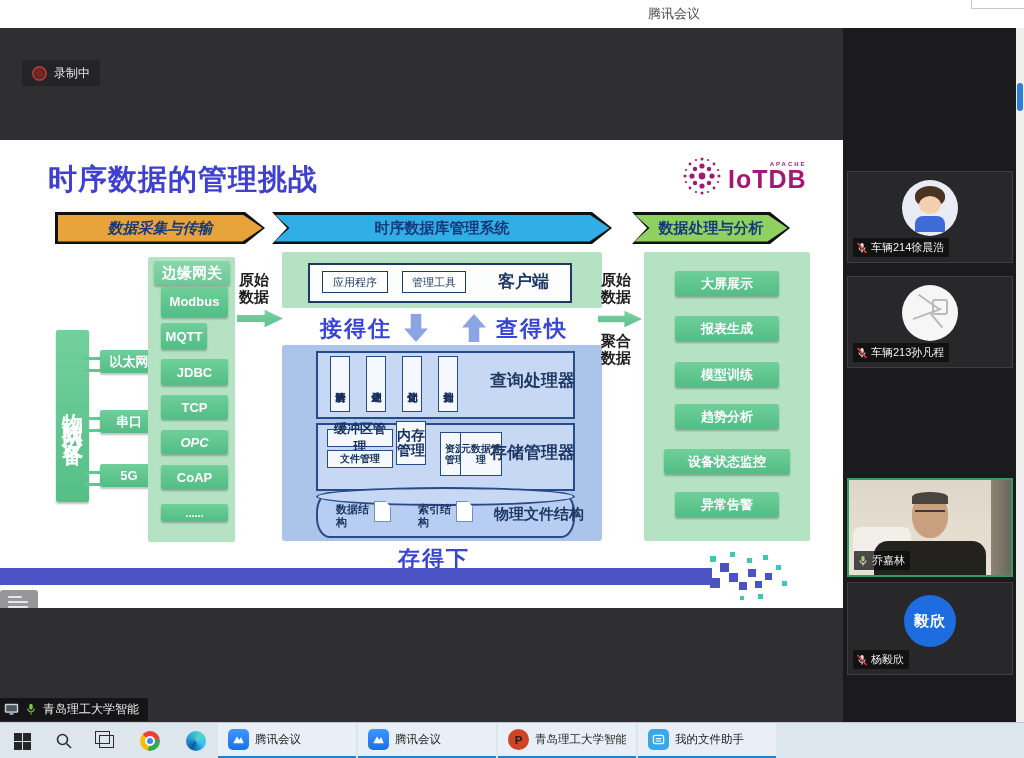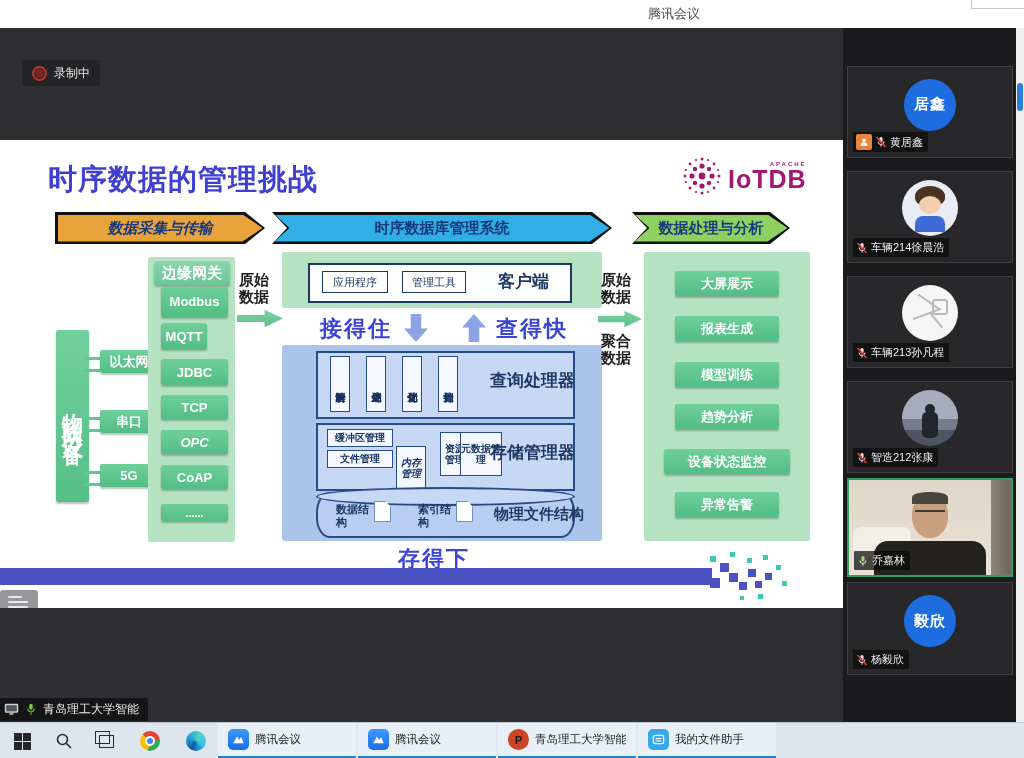--- a/index.html
+++ b/index.html
@@ -240,23 +240,23 @@
           </div>
         <div class="vstep" style="left:120px;top:11px;">
             <span>计划优化</span>
           </div>
         <div class="vstep" style="left:156px;top:11px;">
             <span>计划执行</span>
           </div>
         <div class="navy-label" style="left:208px;top:24px;font-size:17px;">查询处理器</div>
 
         <div class="bsub" style="top:78px;"></div>
-        <div class="sm-item" style="left:45px;top:84px;width:64px;height:16px;font-size:10px;font-family:Liberation Mono, monospace;">缓冲区管理</div>
+        <div class="sm-item" style="left:45px;top:84px;width:64px;height:16px;font-size:13px;font-family:Liberation Mono, monospace;">缓冲区管理</div>
         <div class="sm-item" style="left:45px;top:105px;width:64px;height:16px;font-size:10px;">文件管理</div>
-        <div class="sm-item" style="left:114px;top:101px;width:28px;height:42px;font-size:10px;line-height:1.1;font-style:italic;">内存管理</div>
+        <div class="sm-item" style="left:114px;top:76px;width:28px;height:42px;font-size:14px;line-height:1.1;">内存管理</div>
         <div class="sm-item" style="left:146px;top:87px;width:28px;height:42px;font-size:10px;line-height:1.1;margin-left:12px;">资源管理</div>
         <div class="sm-item" style="left:178px;top:87px;width:40px;height:42px;font-size:10px;line-height:1.1;">元数据管理</div>
         <div class="navy-label" style="left:208px;top:96px;font-size:17px;">存储管理器</div>
 
         <div class="cyl"></div>
         <div class="navy-label" style="left:54px;top:158px;width:34px;font-size:11px;line-height:1.2;word-break:break-all;z-index:3;">数据结构</div>
         <div class="fileicon" style="left:92px;top:156px;"></div>
         <div class="navy-label" style="left:136px;top:158px;width:34px;font-size:11px;line-height:1.2;word-break:break-all;z-index:3;">索引结构</div>
         <div class="fileicon" style="left:174px;top:156px;"></div>
         <div class="navy-label" style="left:212px;top:160px;font-size:15px;z-index:3;">物理文件结构</div>
@@ -302,40 +302,20 @@
       </svg>
       <div class="notes-btn">
         <i style="top:6px;width:14px;"></i>
           <i style="top:11px;width:20px;"></i>
           <i style="top:16px;width:20px;"></i>
       </div>
     </div>
 
     <div class="sidebar">
 
-      <div class="tile" style="top:38px;height:92px;">
-        <div class="avatar-circle">
-            <span>居鑫</span>
-          </div>
-        <div class="name-tag">
-          <span class="host-badge">
-            <svg width="10" height="10" viewBox="0 0 12 12">
-                <circle cx="6" cy="4" r="2.3" fill="#fff"></circle>
-                <path d="M1.8 10.5a4.2 4.2 0 0 1 8.4 0z" fill="#fff"></path>
-              </svg>
-          </span>
-          <svg width="12" height="12" viewBox="0 0 12 12">
-            <rect x="4.4" y="1" width="3.2" height="5.6" rx="1.6" fill="#e6e6e6"></rect>
-            <path d="M3 5.5a3 3 0 0 0 6 0" stroke="#e6e6e6" stroke-width="1" fill="none"></path>
-            <line x1="6" y1="8.6" x2="6" y2="10.6" stroke="#e6e6e6" stroke-width="1"></line>
-            <line x1="1.6" y1="1" x2="10.4" y2="11" stroke="#e23b3b" stroke-width="1.8"></line>
-          </svg>
-          <span>黄居鑫</span>
-        </div>
-      </div>
 
       <div class="tile" style="top:143px;height:92px;">
         <div class="pcircle ph-boy">
           <div class="hair"></div>
             <div class="face"></div>
             <div class="shirt"></div>
         </div>
         <div class="name-tag">
           <svg width="12" height="12" viewBox="0 0 12 12">
             <rect x="4.4" y="1" width="3.2" height="5.6" rx="1.6" fill="#e6e6e6"></rect>
@@ -358,35 +338,20 @@
           <svg width="12" height="12" viewBox="0 0 12 12">
             <rect x="4.4" y="1" width="3.2" height="5.6" rx="1.6" fill="#e6e6e6"></rect>
             <path d="M3 5.5a3 3 0 0 0 6 0" stroke="#e6e6e6" stroke-width="1" fill="none"></path>
             <line x1="6" y1="8.6" x2="6" y2="10.6" stroke="#e6e6e6" stroke-width="1"></line>
             <line x1="1.6" y1="1" x2="10.4" y2="11" stroke="#e23b3b" stroke-width="1.8"></line>
           </svg>
           <span>车辆213孙凡程</span>
         </div>
       </div>
 
-      <div class="tile" style="top:353px;height:92px;">
-        <div class="pcircle ph-dusk">
-          <div class="sil-h"></div>
-            <div class="sil-b"></div>
-        </div>
-        <div class="name-tag">
-          <svg width="12" height="12" viewBox="0 0 12 12">
-            <rect x="4.4" y="1" width="3.2" height="5.6" rx="1.6" fill="#e6e6e6"></rect>
-            <path d="M3 5.5a3 3 0 0 0 6 0" stroke="#e6e6e6" stroke-width="1" fill="none"></path>
-            <line x1="6" y1="8.6" x2="6" y2="10.6" stroke="#e6e6e6" stroke-width="1"></line>
-            <line x1="1.6" y1="1" x2="10.4" y2="11" stroke="#e23b3b" stroke-width="1.8"></line>
-          </svg>
-          <span>智造212张康</span>
-        </div>
-      </div>
 
       <div class="tile speaking" style="top:450px;height:99px;">
         <div class="vid">
           <div class="door"></div>
             <div class="couch"></div>
           <div class="head"></div>
             <div class="hair"></div>
             <div class="glasses"></div>
             <div class="body"></div>
         </div>

